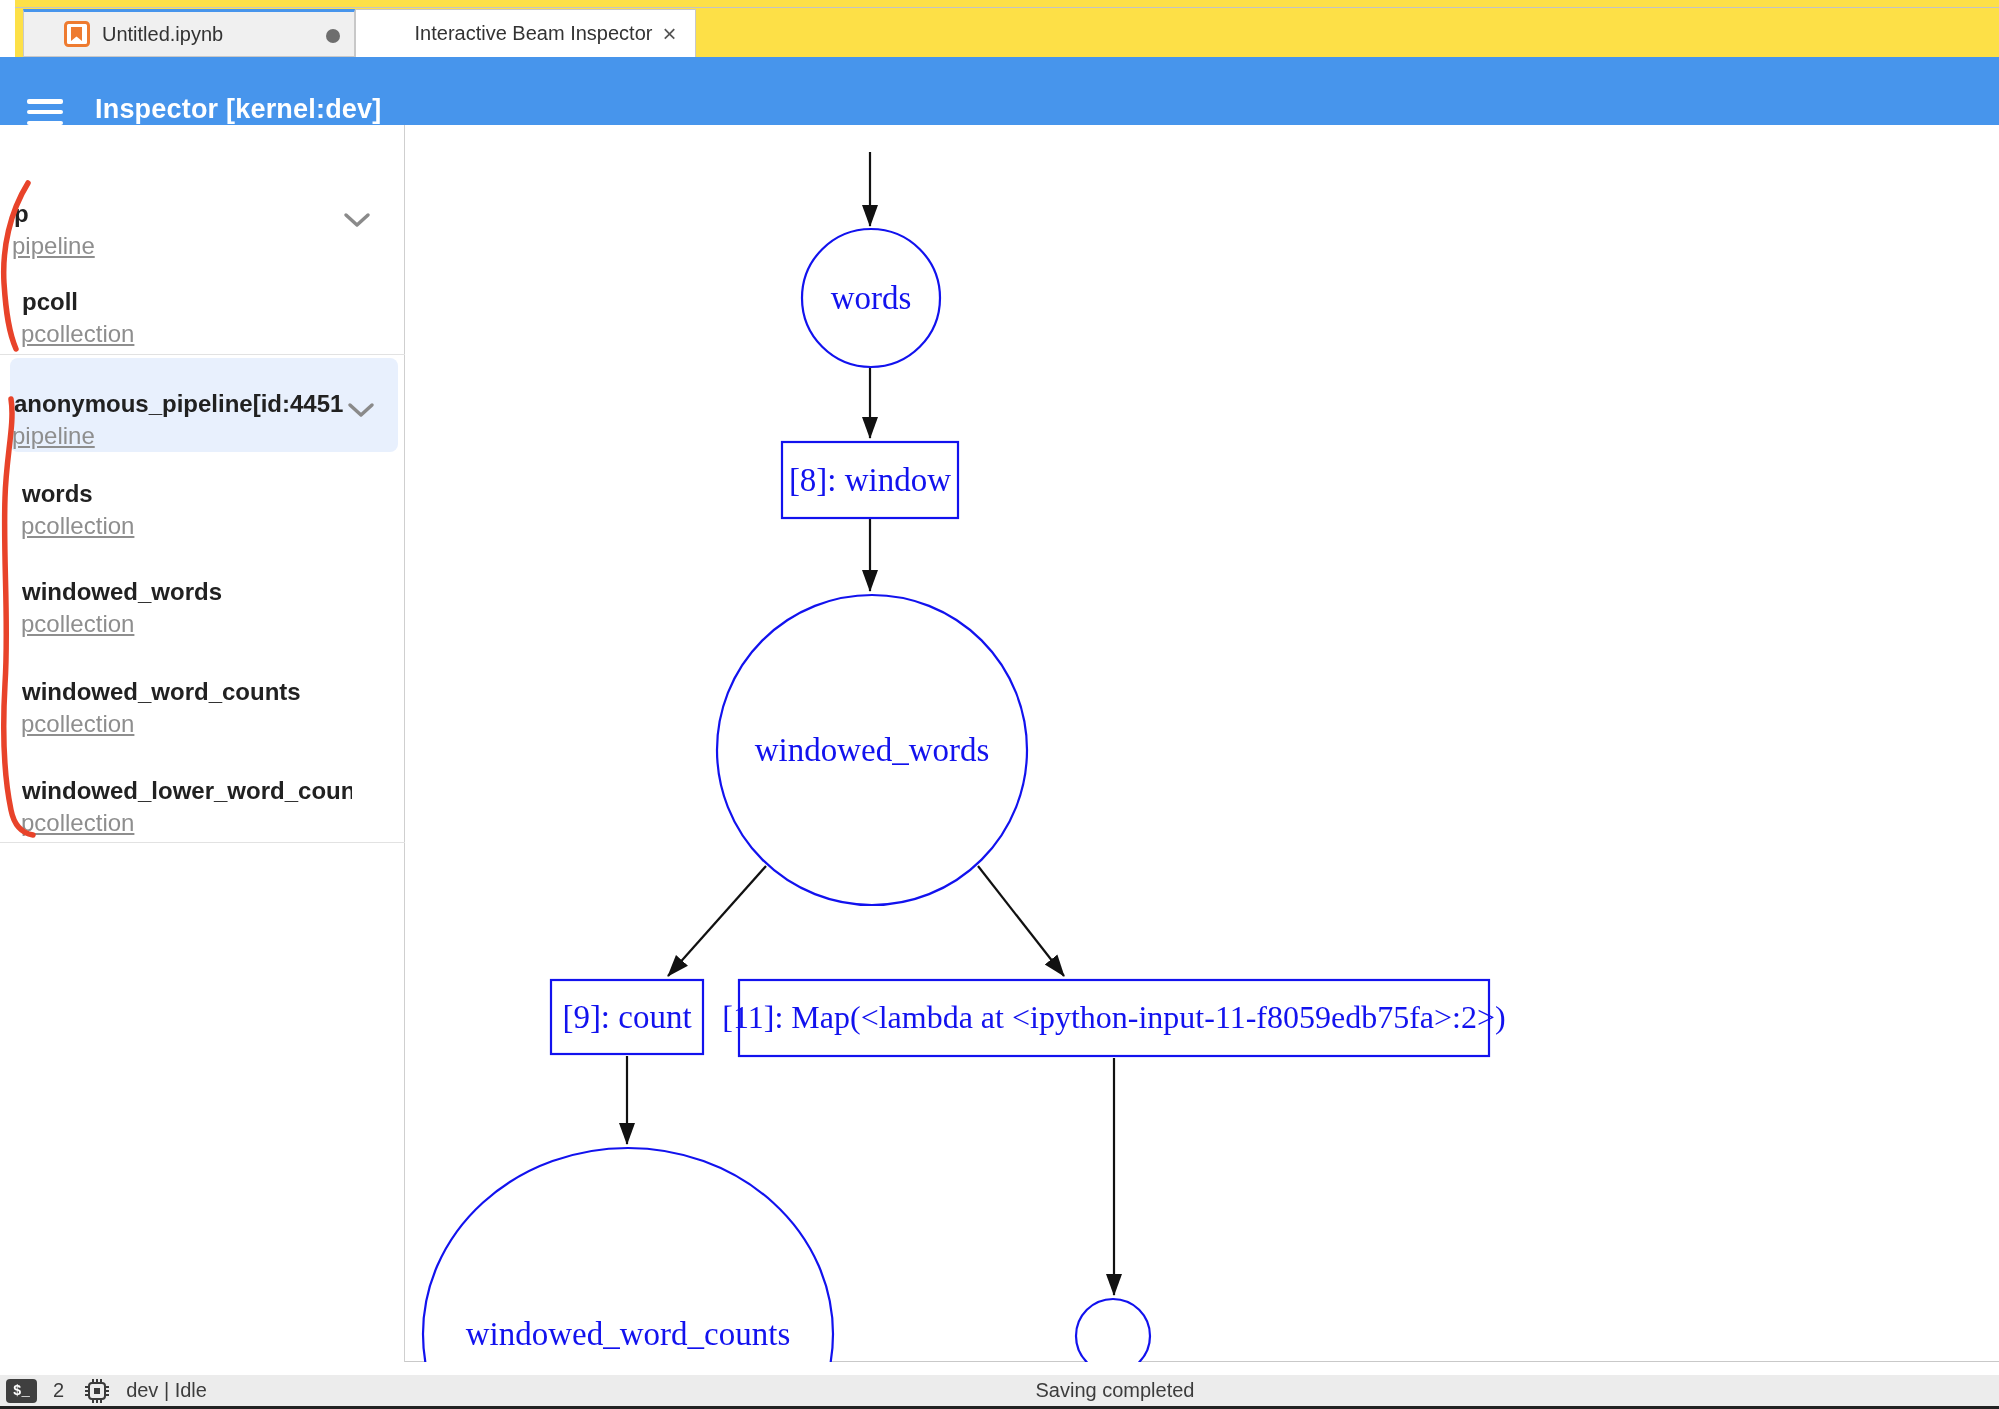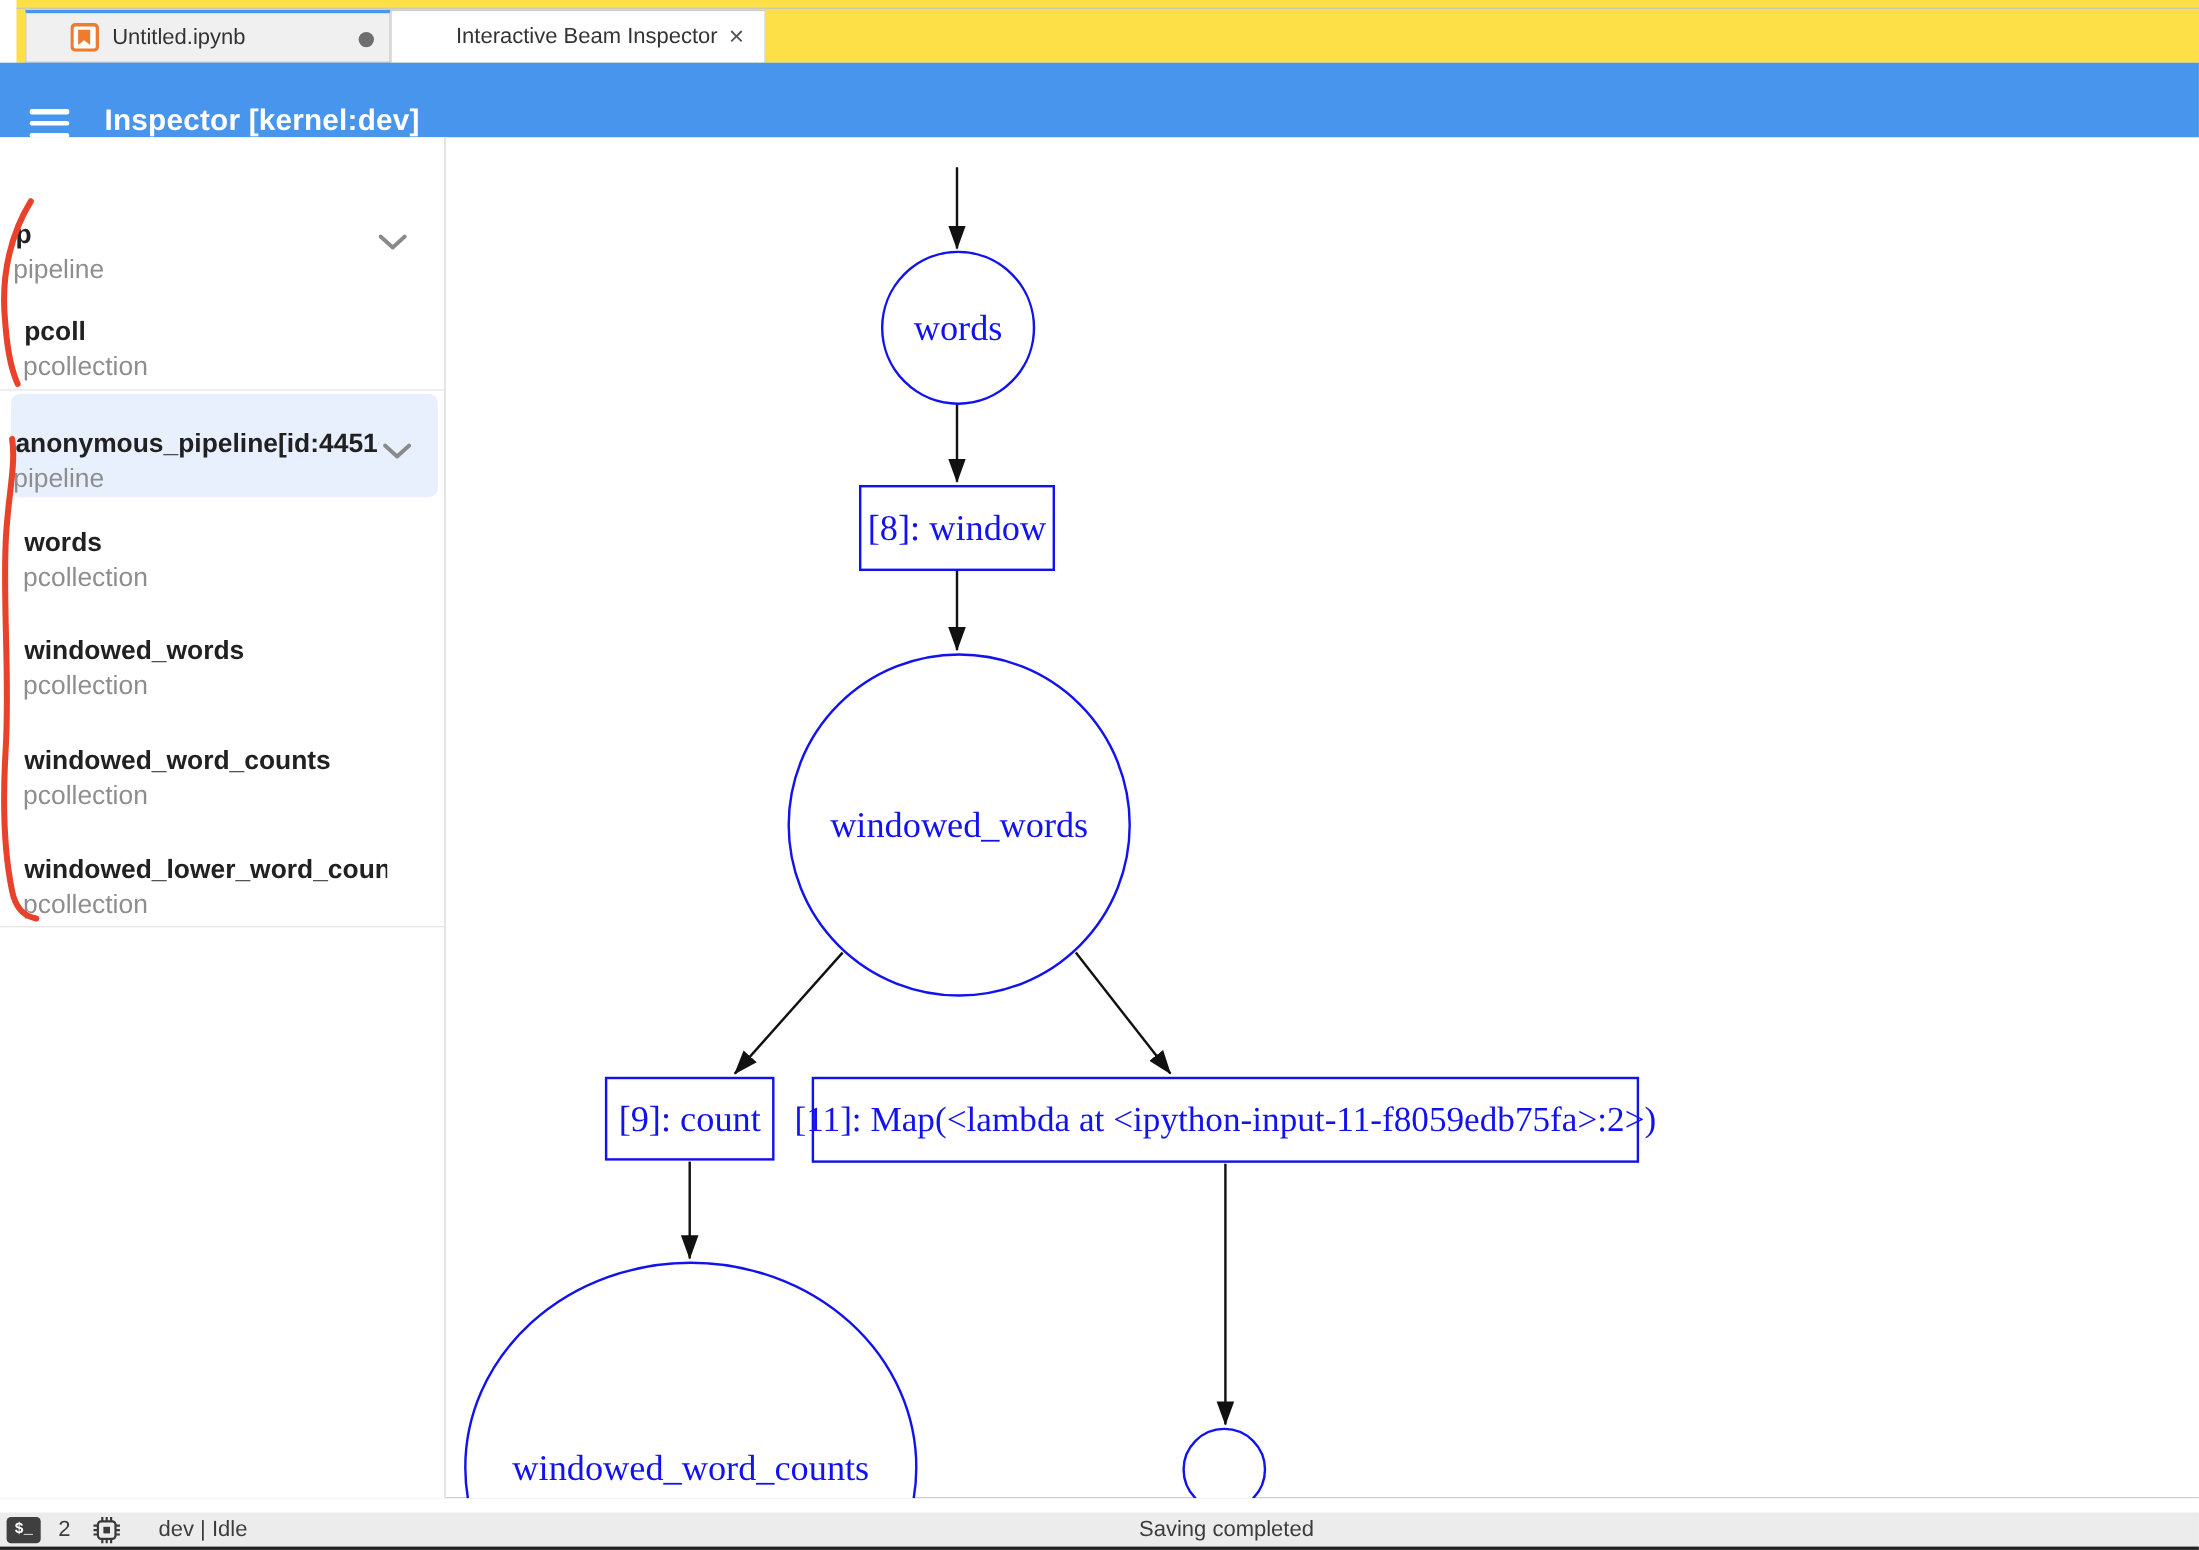--- a/index.html
+++ b/index.html
@@ -29,41 +29,41 @@
     position:absolute; left:0; top:57px; width:1999px; height:68px;
     background:#4795ec; display:flex; align-items:flex-end;
   }
   .hamburger { margin-left:27px; width:36px; height:26px; display:flex; flex-direction:column; justify-content:space-between; cursor:pointer; }
   .hamburger span { display:block; width:36px; height:4.5px; background:#fff; border-radius:2px; }
   .header-title { margin-left:32px; color:#fff; font-size:27px; font-weight:bold; letter-spacing:0.2px; }
   
   .body { position:absolute; left:0; top:125px; width:1999px; height:1237px; border-bottom:1px solid #c9c9c9; background:#fff; }
   .sidebar { position:absolute; left:0; top:0; width:405px; height:1237px; border-right:1px solid #cfcfcf; background:#fff; }
   .side-title { position:absolute; font-size:24px; font-weight:bold; color:#212121; white-space:nowrap; max-width:330px; overflow:hidden; cursor:pointer; }
-  .side-sub   { position:absolute; font-size:24px; color:#8e8e8e; white-space:nowrap; }
+  .side-sub   { position:absolute; font-size:24px; color:#8e8e8e; white-space:nowrap;text-decoration:underline; }
   .hl-block   { position:absolute; left:10px; top:233px; width:388px; height:94px; background:#e8f0fd; border-radius:8px; }
   .hairline-h { position:absolute; left:0; width:405px; height:1px; background:#e2e2e2; }
   .chev { position:absolute; width:30px; height:18px; cursor:pointer; }
   .graph-area { position:absolute; left:405px; top:0; width:1594px; height:1237px; overflow:hidden; }
   .red-overlay { position:absolute; left:0; top:0; width:1999px; height:1409px; pointer-events:none; z-index:40; }
   
   .bottom-gap { position:absolute; left:0; top:1363px; width:1999px; height:12px; background:#fff; }
   .statusbar {
     position:absolute; left:0; top:1375px; width:1999px; height:34px;
     background:#ececec; border-bottom:3px solid #222; display:flex; align-items:center;
     font-size:20px; color:#3c3c3c;
   }
   .term-icon {
     margin-left:6px; width:31px; height:24px; background:#3f3f3f; border-radius:4px;
     color:#fff; font-family:"Liberation Mono", monospace; font-size:14px; font-weight:bold;
     display:flex; align-items:center; justify-content:center; cursor:pointer;
   }
   .kern-count { margin-left:16px; cursor:pointer; }
   .chip-icon { margin-left:20px; width:26px; height:26px; cursor:pointer; }
-  .kern-status { margin-left:34px; cursor:pointer; }
+  .kern-status { margin-left:16px; cursor:pointer; }
   .save-msg { position:absolute; left:1024px; top:0; width:182px; height:31px; display:flex; align-items:center; justify-content:center; white-space:nowrap; }
   
   .gtext { font-family:"Liberation Serif", serif; fill:#1212ee; }
 </style>
 </head>
 <body>
 
 <div class="app">
 
   <div class="tabbar">

